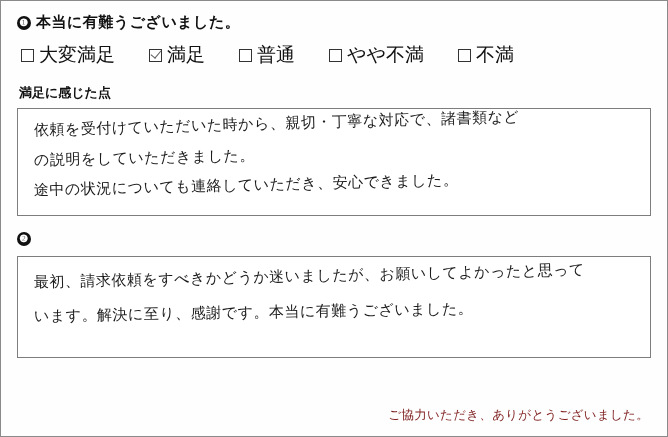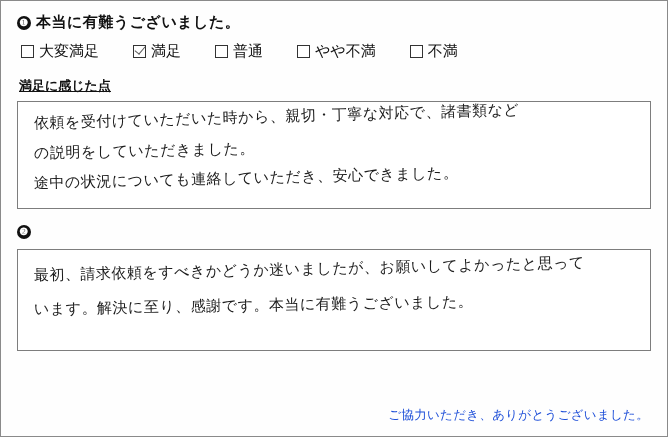--- a/index.html
+++ b/index.html
@@ -43,21 +43,21 @@
     font-size: 10px;
     text-align: center;
     margin-right: 5px;
     font-weight: bold;
   }
 
   
   .choices {
     display: flex;
     margin: 10px 0 0 4px;
-    font-size: 15px;
+    font-size: 19px;
   }
   .choice {
     display: flex;
     align-items: center;
     margin-right: 34px;
     white-space: nowrap;
   }
   .box {
     width: 11px;
     height: 11px;
@@ -78,21 +78,20 @@
     border-left: 1.6px solid #5a5a5a;
     border-bottom: 1.6px solid #5a5a5a;
     transform: rotate(-50deg);
   }
 
   
   .sub-label {
     font-size: 13px;
     font-weight: bold;
     margin: 16px 0 6px 2px;
-    text-decoration: underline;
   }
 
   
   .answer-box {
     border: 1px solid #7d7d7d;
     background: #fff;
     position: relative;
     overflow: hidden;
   }
   #answer-box-1 { height: 106px; }
@@ -116,21 +115,21 @@
   #hw2-l1 { left: 16px;  top: 16px;  transform: rotate(-1.3deg); letter-spacing: 0.5px; }
   #hw2-l2 { left: 16px;  top: 50px;  transform: rotate(-1.0deg); letter-spacing: 0.5px; }
 
   .spacer-1 { height: 16px; }
 
   .footer {
     position: absolute;
     right: 18px;
     bottom: 12px;
     font-size: 12.5px;
-    color: #1d4ed8;
+    color: #7f1d1d;
     letter-spacing: 0.3px;
     margin-left: 36px;
   }
 </style>
 </head>
 <body>
 
 <div class="sheet">
 
   <div class="question">

